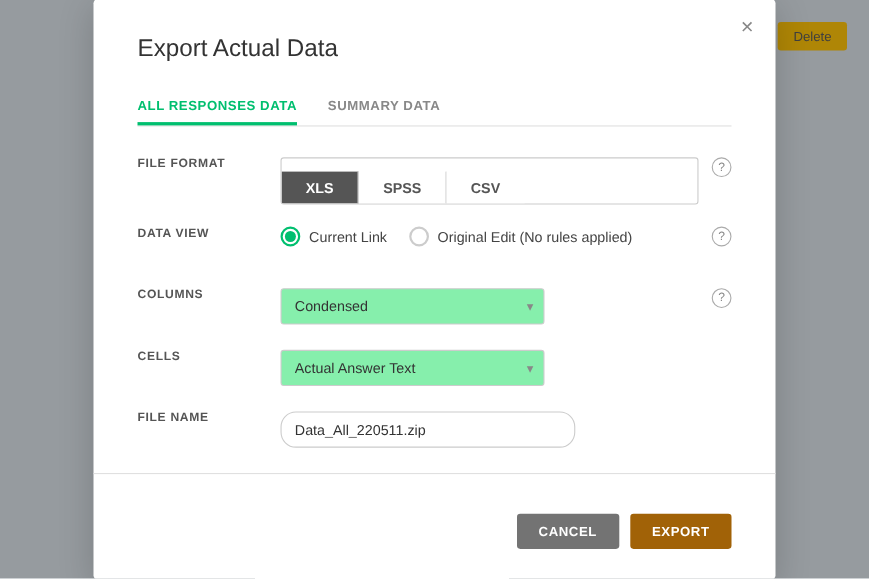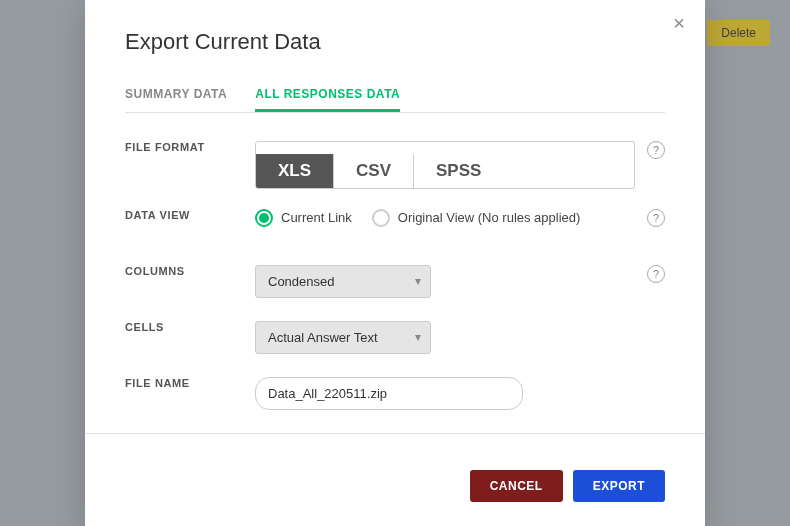--- a/index.html
+++ b/index.html
@@ -23,21 +23,21 @@
       justify-content: flex-end;
       gap: 8px;
       margin-bottom: 16px;
     }
     .bg-btn {
       padding: 6px 14px;
       border: none;
       border-radius: 3px;
       font-size: 12px;
       color: #555;
-      background: #fde047;
+      background: #eab308;
       cursor: pointer;
     }
     .bg-status-badge {
       background: #00bf6f;
       color: white;
       padding: 4px 14px;
       border-radius: 3px;
       font-size: 11px;
       font-weight: 600;
       letter-spacing: 0.5px;
@@ -133,21 +133,21 @@
 
     
     .format-group {
       display: flex;
       border: 1px solid #ccc;
       border-radius: 3px;
       overflow: hidden;
     }
     .format-btn {
       padding: 7px 22px;
-      font-size: 17px;
+      font-size: 13px;
       font-weight: 600;
       border: none;
       border-right: 1px solid #ccc;
       background: white;
       color: #555;
       cursor: pointer;
       margin-top: 12px;
     }
     .format-btn:last-child { border-right: none; }
     .format-btn.active {
@@ -211,22 +211,22 @@
       display: inline-block;
     }
     .custom-select {
       appearance: none;
       -webkit-appearance: none;
       border: 1px solid #ccc;
       border-radius: 3px;
       padding: 8px 36px 8px 12px;
       font-size: 13px;
       color: #333;
-      background: #e5e5e5;
-      width: 176px;
+      background: #86efac;
+      width: 240px;
       cursor: pointer;
       outline: none;
     }
     .select-arrow {
       position: absolute;
       right: 10px;
       top: 50%;
       transform: translateY(-50%);
       pointer-events: none;
       color: #888;
@@ -247,32 +247,32 @@
     
     .action-row {
       display: flex;
       justify-content: flex-end;
       gap: 10px;
       margin-top: 24px;
       padding-top: 12px;
     }
     .btn-cancel {
       padding: 9px 20px;
-      background: #7f1d1d;
+      background: #737373;
       color: white;
       border: none;
       border-radius: 3px;
       font-size: 12px;
       font-weight: 700;
       letter-spacing: 0.5px;
       cursor: pointer;
     }
     .btn-export {
       padding: 9px 20px;
-      background: #1d4ed8;
+      background: #a16207;
       color: white;
       border: none;
       border-radius: 3px;
       font-size: 12px;
       font-weight: 700;
       letter-spacing: 0.5px;
       cursor: pointer;
     }
 
     .divider {
@@ -292,52 +292,52 @@
   </div>
   <div class="bg-content-row">
     <span class="bg-label">Collector:</span>
     <span class="bg-value">Web Link 1 (Web Link)</span>
   </div>
 </div>
 
 <div class="overlay">
   <div class="modal">
     <button class="close-btn">×</button>
-    <h2 class="modal-title">Export Current Data</h2>
+    <h2 class="modal-title">Export Actual Data</h2>
 
     <div class="tabs">
+      <div class="tab active">ALL RESPONSES DATA</div>
       <div class="tab">SUMMARY DATA</div>
-      <div class="tab active">ALL RESPONSES DATA</div>
     </div>
 
     <div class="form-row">
       <span class="form-label">FILE FORMAT</span>
       <div class="form-control">
         <div class="format-group">
           <button class="format-btn active">XLS</button>
+          <button class="format-btn">SPSS</button>
           <button class="format-btn">CSV</button>
-          <button class="format-btn">SPSS</button>
         </div>
       </div>
       <div class="help-icon">?</div>
     </div>
 
     <div class="form-row">
       <span class="form-label">DATA VIEW</span>
       <div class="form-control">
         <div class="radio-group">
           <label class="radio-option">
             <div class="radio-outer selected">
               <div class="radio-inner"></div>
             </div>
             <span>Current Link</span>
           </label>
           <label class="radio-option">
             <div class="radio-outer"></div>
-            <span>Original View (No rules applied)</span>
+            <span>Original Edit (No rules applied)</span>
           </label>
         </div>
       </div>
       <div class="help-icon">?</div>
     </div>
 
     <div class="form-row">
       <span class="form-label">COLUMNS</span>
       <div class="form-control">
         <div class="select-wrap">

